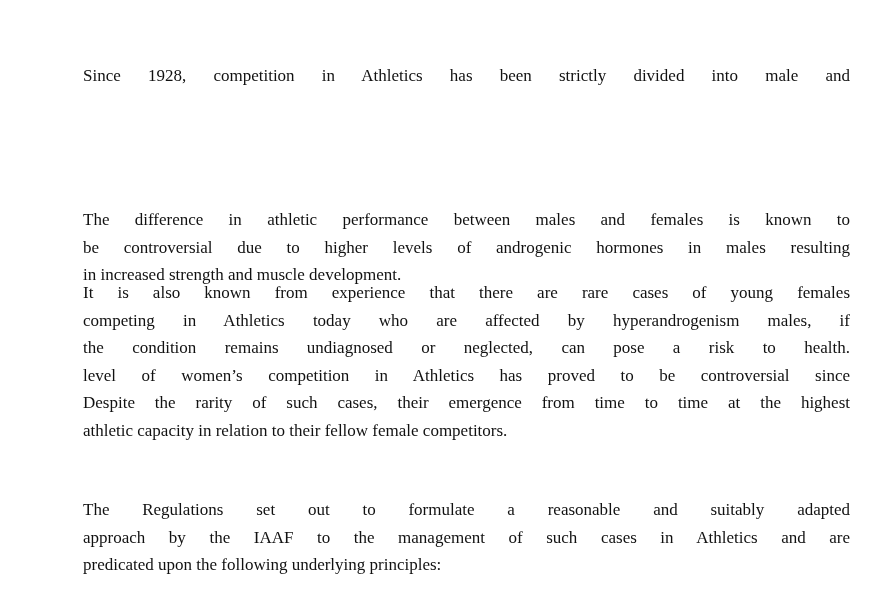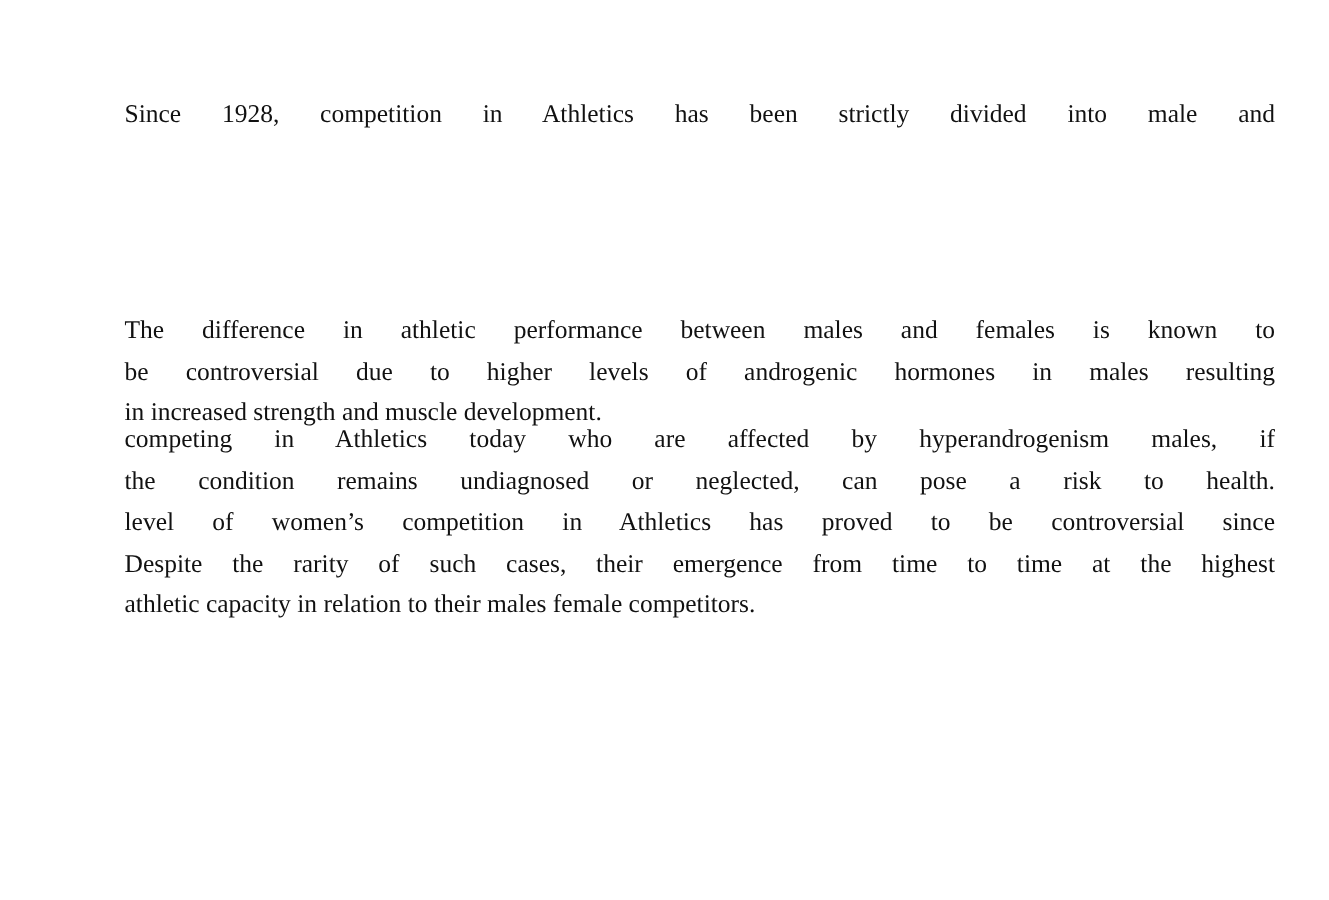--- a/index.html
+++ b/index.html
@@ -56,21 +56,27 @@
     <span class="line">Since 1928, competition in Athletics has been strictly divided into male and</span>
   </p>
 
   <p class="para" id="p2">
     <span class="line">The difference in athletic performance between males and females is known to</span>
     <span class="line">be controversial due to higher levels of androgenic hormones in males resulting</span>
     <span class="line last">in increased strength and muscle development.</span>
   </p>
 
   <p class="para" id="p3">
+    <span class="line">It is also known from experience that there are rare cases of young females</span>
     <span class="line">competing in Athletics today who are affected by hyperandrogenism males, if</span>
     <span class="line">the condition remains undiagnosed or neglected, can pose a risk to health.</span>
     <span class="line">level of women’s competition in Athletics has proved to be controversial since</span>
     <span class="line">Despite the rarity of such cases, their emergence from time to time at the highest</span>
-    <span class="line last">athletic capacity in relation to their males female competitors.</span>
+    <span class="line last">athletic capacity in relation to their fellow female competitors.</span>
   </p>
 
+  <p class="para" id="p4">
+    <span class="line">The Regulations set out to formulate a reasonable and suitably adapted</span>
+    <span class="line">approach by the IAAF to the management of such cases in Athletics and are</span>
+    <span class="line last">predicated upon the following underlying principles:</span>
+  </p>
 
 </div>
 
 </body></html>

